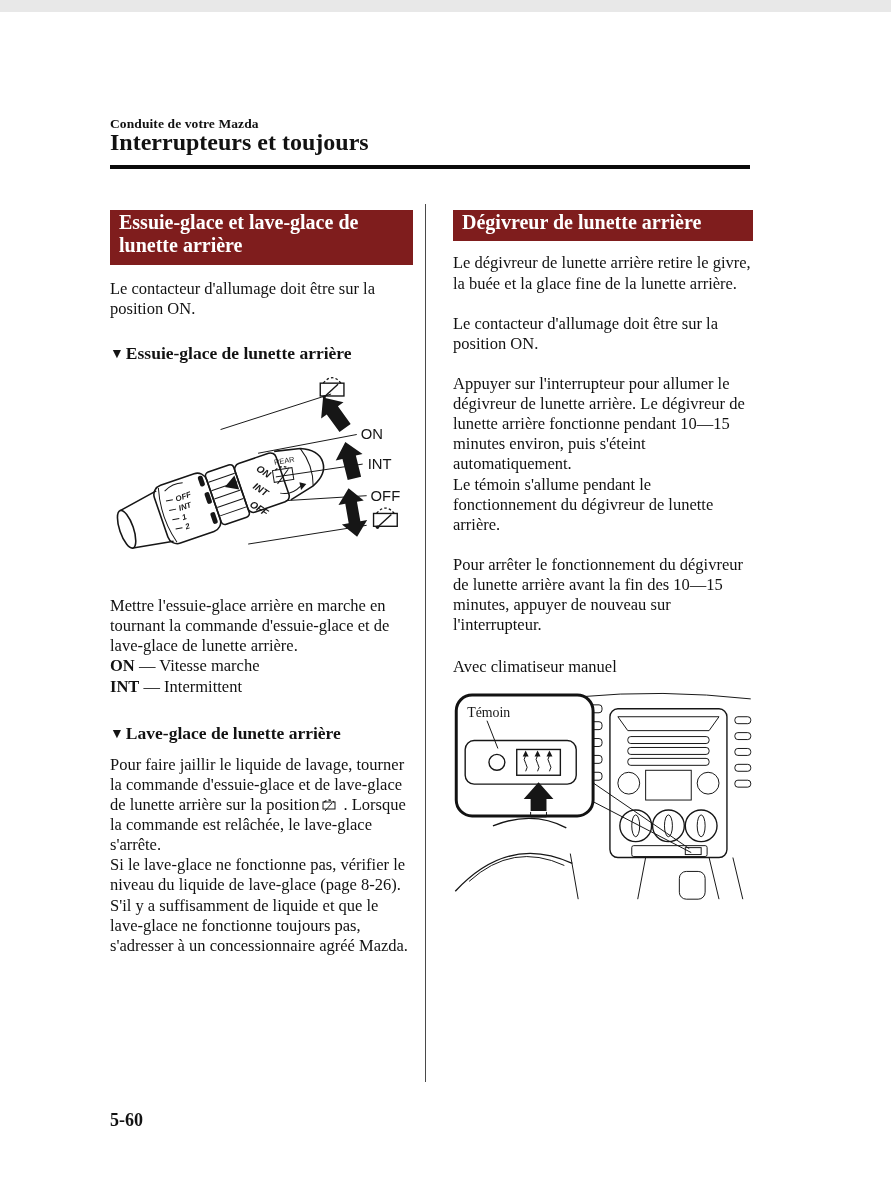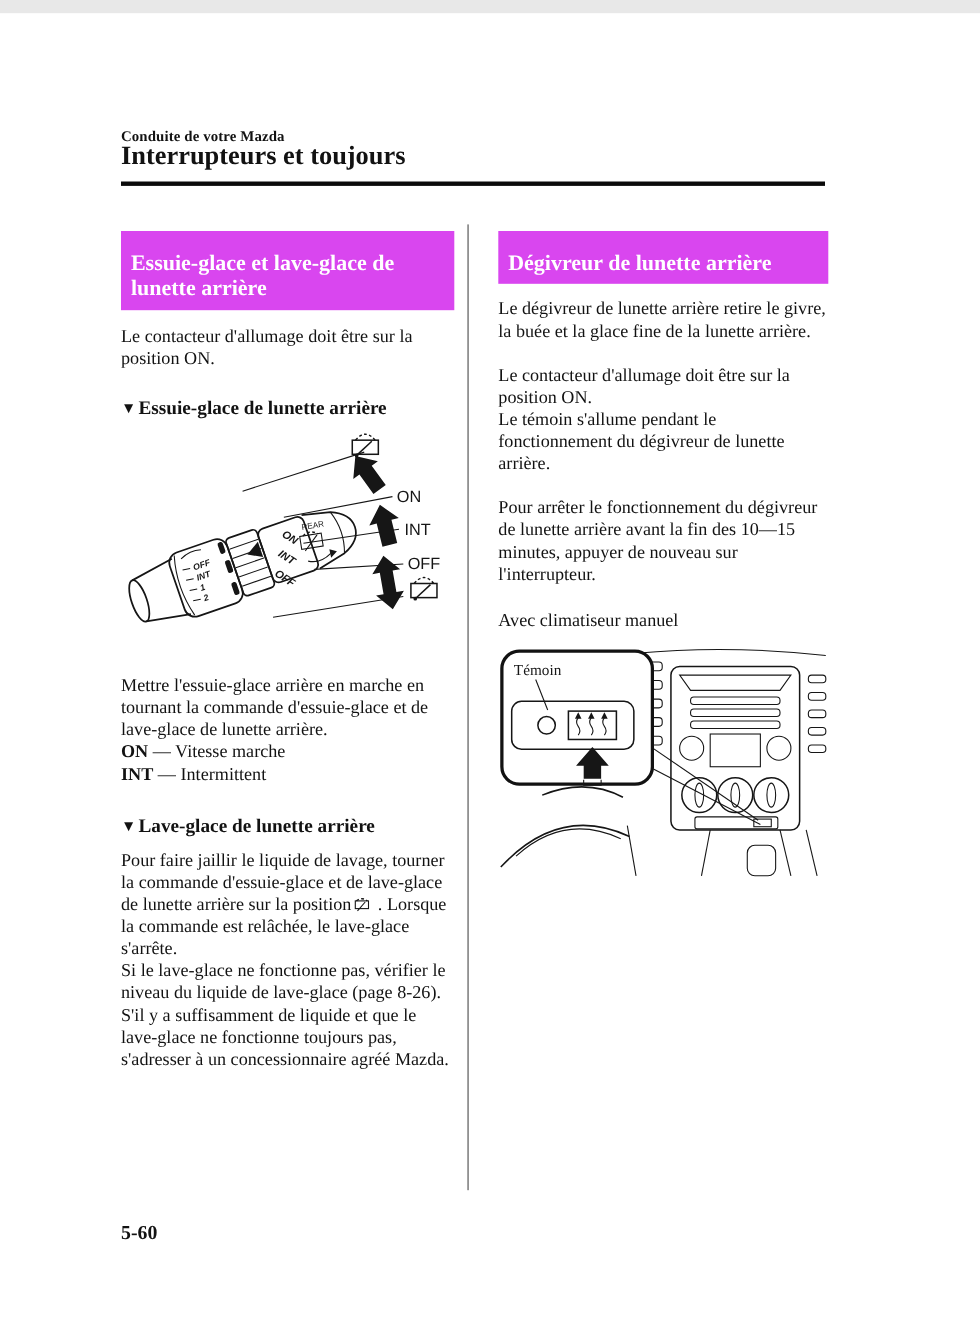--- a/index.html
+++ b/index.html
@@ -9,22 +9,22 @@
     margin:12px auto;
   }
   .breadcrumb{position:absolute;left:110px;top:104px;font-size:13.5px;font-weight:bold;letter-spacing:.1px;}
   .chapter-title{position:absolute;left:110px;top:117px;margin:0;font-size:24px;font-weight:bold;}
   .header-rule{position:absolute;left:110px;top:153px;width:640px;height:4px;background:#0a0a0a;}
   .col-divider{position:absolute;left:425px;top:192px;width:1px;height:878px;background:#4a4a4a;}
   .col{position:absolute;top:198px;}
   .col-left{left:110px;width:303px;}
   .col-right{left:453px;width:300px;}
   .section-box{
-    background:#d946ef;color:#ffffff;font-weight:bold;font-size:20px;
-    line-height:1.17;padding:18px 9px 7px 9px;
+    background:#7f1d1d;color:#ffffff;font-weight:bold;font-size:20px;
+    line-height:1.17;padding:1px 9px 7px 9px;
   }
   .nowrap{white-space:nowrap;}
   .para{font-size:16.5px;line-height:1.22;margin:14px 0 0 0;}
   .para.tight{margin-top:0;}
   .sub-heading{font-size:17.5px;font-weight:bold;margin-top:24px;}
   .sub-heading .tri{font-size:14px;margin-right:2px;position:relative;top:-1px;}
   .term-line{font-size:16.5px;line-height:1.22;}
   .term{font-weight:bold;}
   .mini-heading{font-size:16.5px;font-weight:normal;margin-top:22px;}
   .page-number{position:absolute;left:110px;top:1098px;font-size:18px;font-weight:bold;}
@@ -155,20 +155,21 @@
     <p class="para tight">Si le lave-glace ne fonctionne pas, vérifier le niveau du liquide de lave-glace (page 8-26). S'il y a suffisamment de liquide et que le lave-glace ne fonctionne toujours pas, s'adresser à un concessionnaire agréé Mazda.</p>
 
   </div>
 
   <div class="col col-right">
 
     <div class="section-box nowrap">Dégivreur de lunette arrière</div>
 
     <p class="para" style="margin-top:12px">Le dégivreur de lunette arrière retire le givre, la buée et la glace fine de la lunette arrière.</p>
     <p class="para" style="margin-top:20px">Le contacteur d'allumage doit être sur la position ON.</p>
+    <p class="para" style="margin-top:20px">Appuyer sur l'interrupteur pour allumer le dégivreur de lunette arrière. Le dégivreur de lunette arrière fonctionne pendant 10—15 minutes environ, puis s'éteint automatiquement.</p>
     <p class="para tight">Le témoin s'allume pendant le fonctionnement du dégivreur de lunette arrière.</p>
     <p class="para" style="margin-top:20px">Pour arrêter le fonctionnement du dégivreur de lunette arrière avant la fin des 10—15 minutes, appuyer de nouveau sur l'interrupteur.</p>
 
     <div class="mini-heading">Avec climatiseur manuel</div>
 
     <svg class="diagram d2" viewBox="0 0 302 236" width="300" height="234" aria-hidden="true">
 
       <path class="thin" d="M126 10 Q210 2 300 12"></path>
       <g>
         <rect class="thin" x="130" y="18" width="20" height="8" rx="3"></rect>

